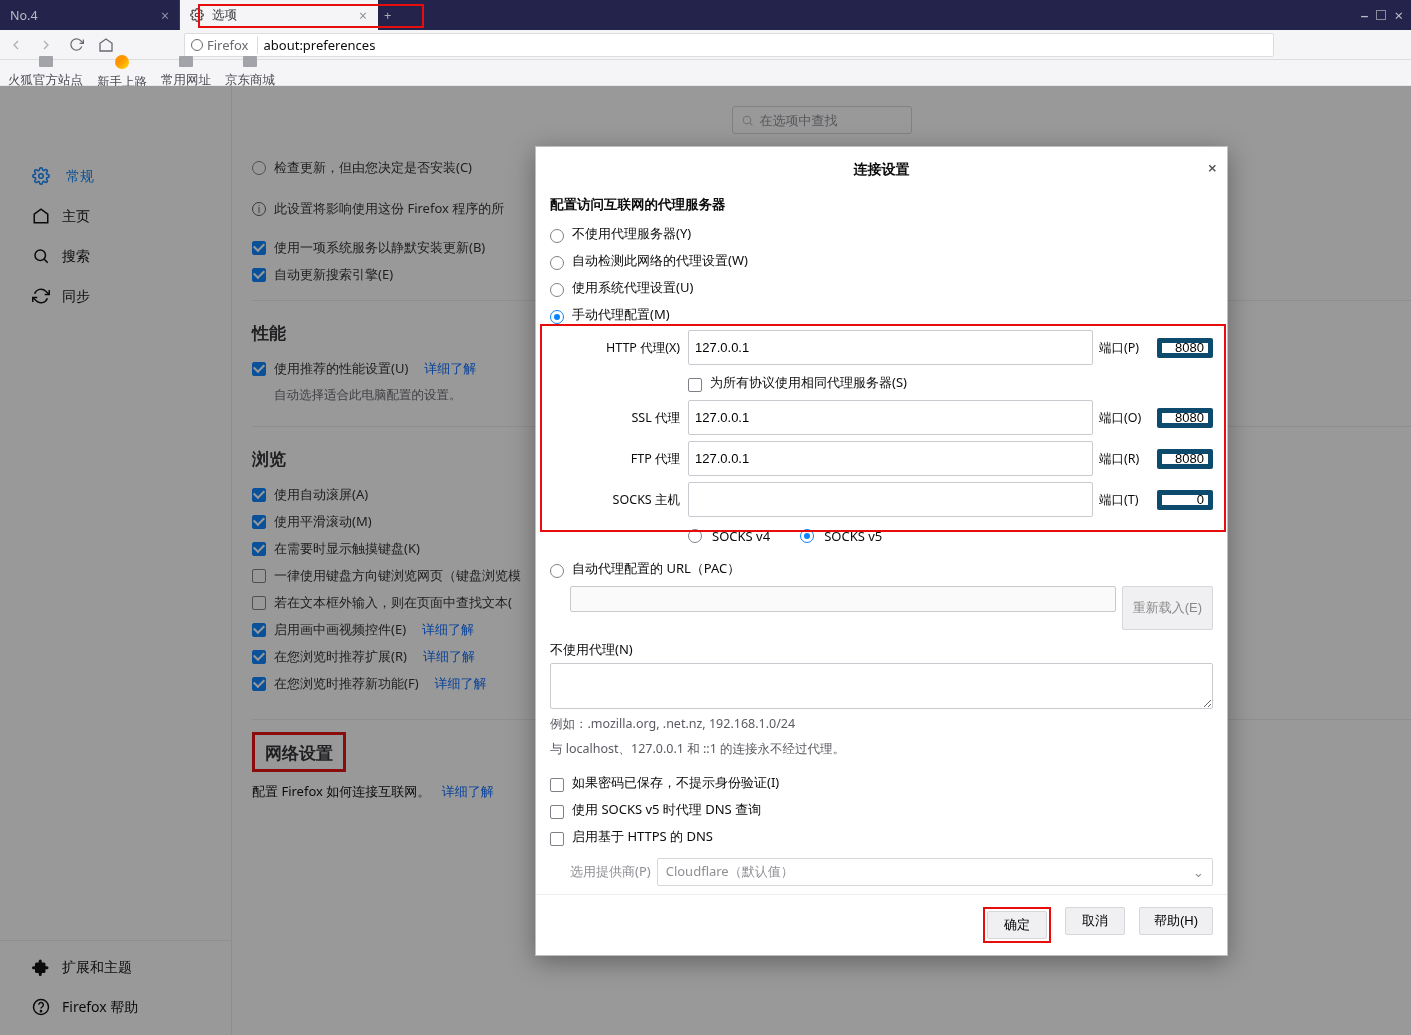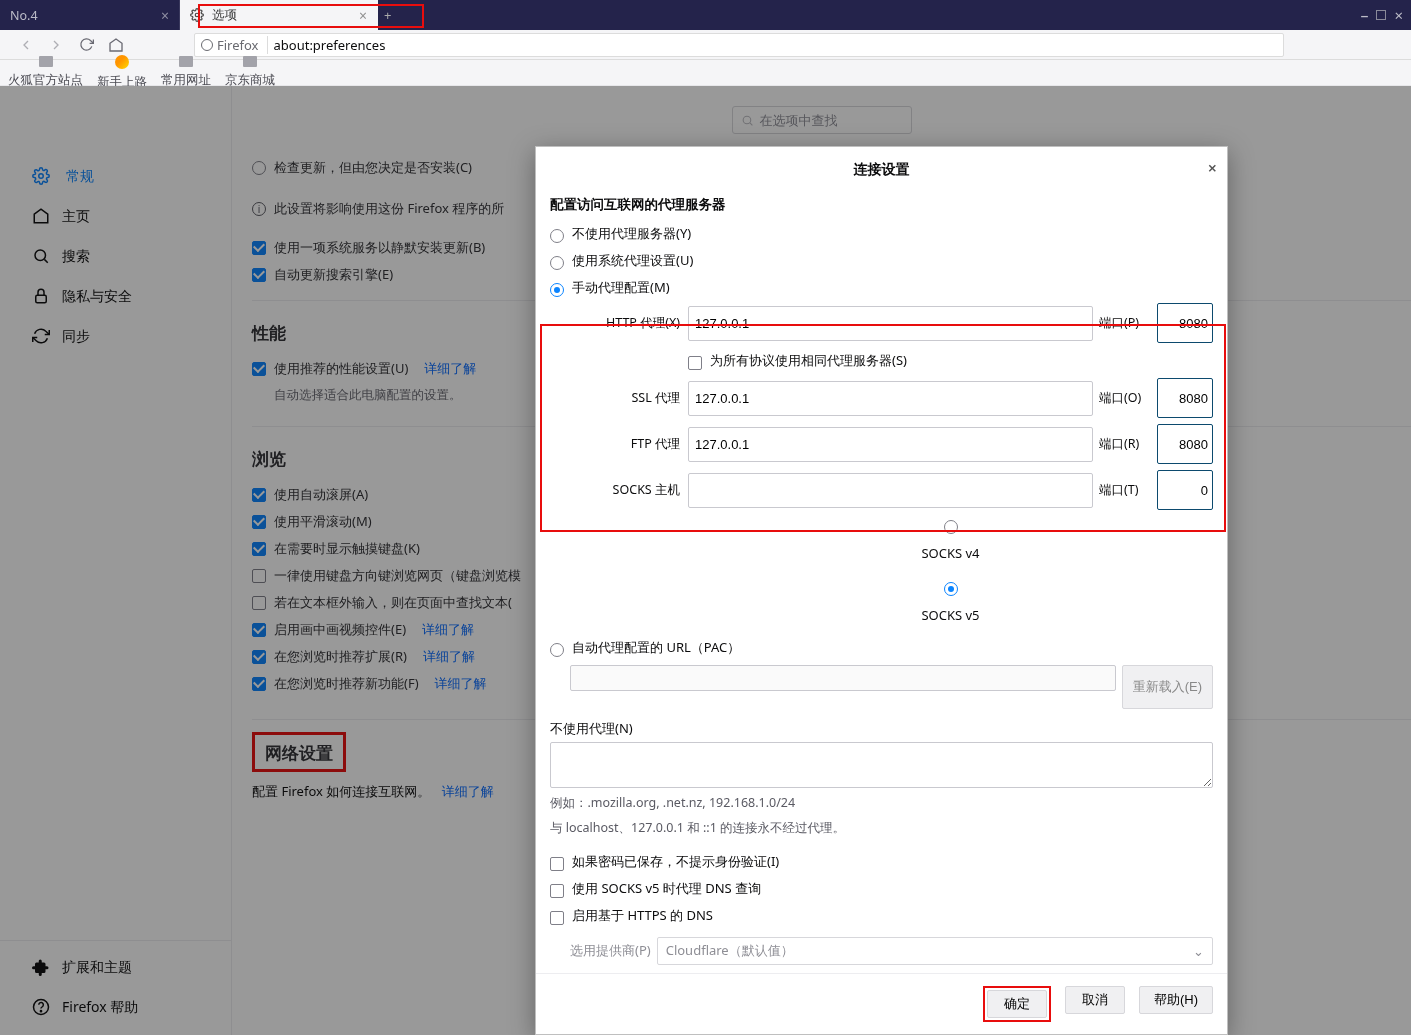--- a/index.html
+++ b/index.html
@@ -47,21 +47,21 @@
   .strip-right .mm  { width:10px; height:10px; border:1px solid #8a8a9a; }
   .strip-right .xx  { font-size:15px; }
 
   
   .nav-toolbar {
     height: 30px;
     background: #f5f5f7;
     border-bottom: 1px solid #dcdcdc;
     display: flex;
     align-items: center;
-    padding: 0 14px;
+    padding: 0 4px;
     gap: 6px;
   }
   .nav-btn {
     width: 24px; height: 24px;
     display:flex;align-items:center;justify-content:center;
     color:#6a6a73; border-radius:2px;
   }
   .nav-btn.disabled { opacity:.5; }
   .url-bar {
     flex: 0 0 1090px;
@@ -196,25 +196,25 @@
     padding-left:20px;
     margin-top:2px;
   }
   .m-proxy-grid .lab{ text-align:right; font-size:12.5px; padding-right:2px;}
   .m-proxy-grid .tin{
     height:35px; border:1px solid #c9c9cf; border-radius:2px;
     padding:0 6px; font-size:13px;
   }
   .m-proxy-grid .portlab{font-size:12.5px;text-align:left;}
   .m-proxy-grid .portin{
-    height:40px;border:1px solid #0c4a6e;border-radius:2px;
+    height:20px;border:5px solid #0c4a6e;border-radius:2px;
     padding:0 4px;font-size:13px;text-align:right;
   }
   .m-proxy-grid .span4{grid-column:2/5;}
-  .socks-row{display:flex;align-items:center;gap:10px;grid-column:2/5;padding:4px 0;flex-direction:column;}
+  .socks-row{display:flex;align-items:center;gap:10px;grid-column:2/5;padding:4px 0;}
   .pac-row{padding-left:20px;margin-top:4px;display:flex;gap:6px;}
   .pac-row .tin{flex:1;height:26px;border:1px solid #c9c9cf;border-radius:2px; }
   .pac-row .reload-btn{  padding:12px 10px;border:1px solid #d7d7db;background:#f0f0f2;border-radius:2px;font-size:13px;color:#888; }
   .msec{margin-top:10px;}
   .m-text{
     display:block;width:100%;height:46px;
     border:1px solid #c9c9cf;border-radius:2px;margin-top:4px;
   }
   .m-note{font-size:12.5px;color:#5a5a63;margin-top:6px;line-height:1.5;}
   .prov-row{display:flex;align-items:center;gap:6px;margin-top:8px;padding-left:20px;color:#8e8e95;}
@@ -332,29 +332,20 @@
           <svg width="18" height="18" viewBox="0 0 24 24" fill="none" stroke="currentColor" stroke-width="2">
             <circle cx="11" cy="11" r="7"></circle>
             <line x1="21" y1="21" x2="16.5" y2="16.5"></line>
           </svg>
         </span>
       <span>搜索</span>
     </div>
     <div class="side-item">
       <span class="s-icon">
           <svg width="18" height="18" viewBox="0 0 24 24" fill="none" stroke="currentColor" stroke-width="2">
-            <rect x="5" y="11" width="14" height="10" rx="2"></rect>
-            <path d="M8 11V7a4 4 0 1 1 8 0v4"></path>
-          </svg>
-        </span>
-      <span>隐私与安全</span>
-    </div>
-    <div class="side-item">
-      <span class="s-icon">
-          <svg width="18" height="18" viewBox="0 0 24 24" fill="none" stroke="currentColor" stroke-width="2">
             <polyline points="23 4 23 10 17 10"></polyline>
             <polyline points="1 20 1 14 7 14"></polyline>
             <path d="M3.5 9a9 9 0 0 1 14.9-3.4L23 10M1 14l4.6 4.4A9 9 0 0 0 20.5 15"></path>
           </svg>
         </span>
       <span>同步</span>
     </div>
     <div class="side-bottom">
       <div class="side-item">
         <span class="s-icon">
@@ -477,20 +468,24 @@
   </div>
   <div class="modal-body">
     <div class="m-h3">配置访问互联网的代理服务器</div>
 
     <div class="m-row">
         <span class="radio"></span>
         <label><span>不使用代理服务器(Y)</span></label>
       </div>
     <div class="m-row">
         <span class="radio"></span>
+        <label><span>自动检测此网络的代理设置(W)</span></label>
+      </div>
+    <div class="m-row">
+        <span class="radio"></span>
         <label><span>使用系统代理设置(U)</span></label>
       </div>
     <div class="m-row">
         <span class="radio checked"></span>
         <label><span>手动代理配置(M)</span></label>
       </div>
 
     <div class="m-proxy-grid">
       <div class="lab">HTTP 代理(X)</div>
       <input class="tin" value="127.0.0.1" style="">

